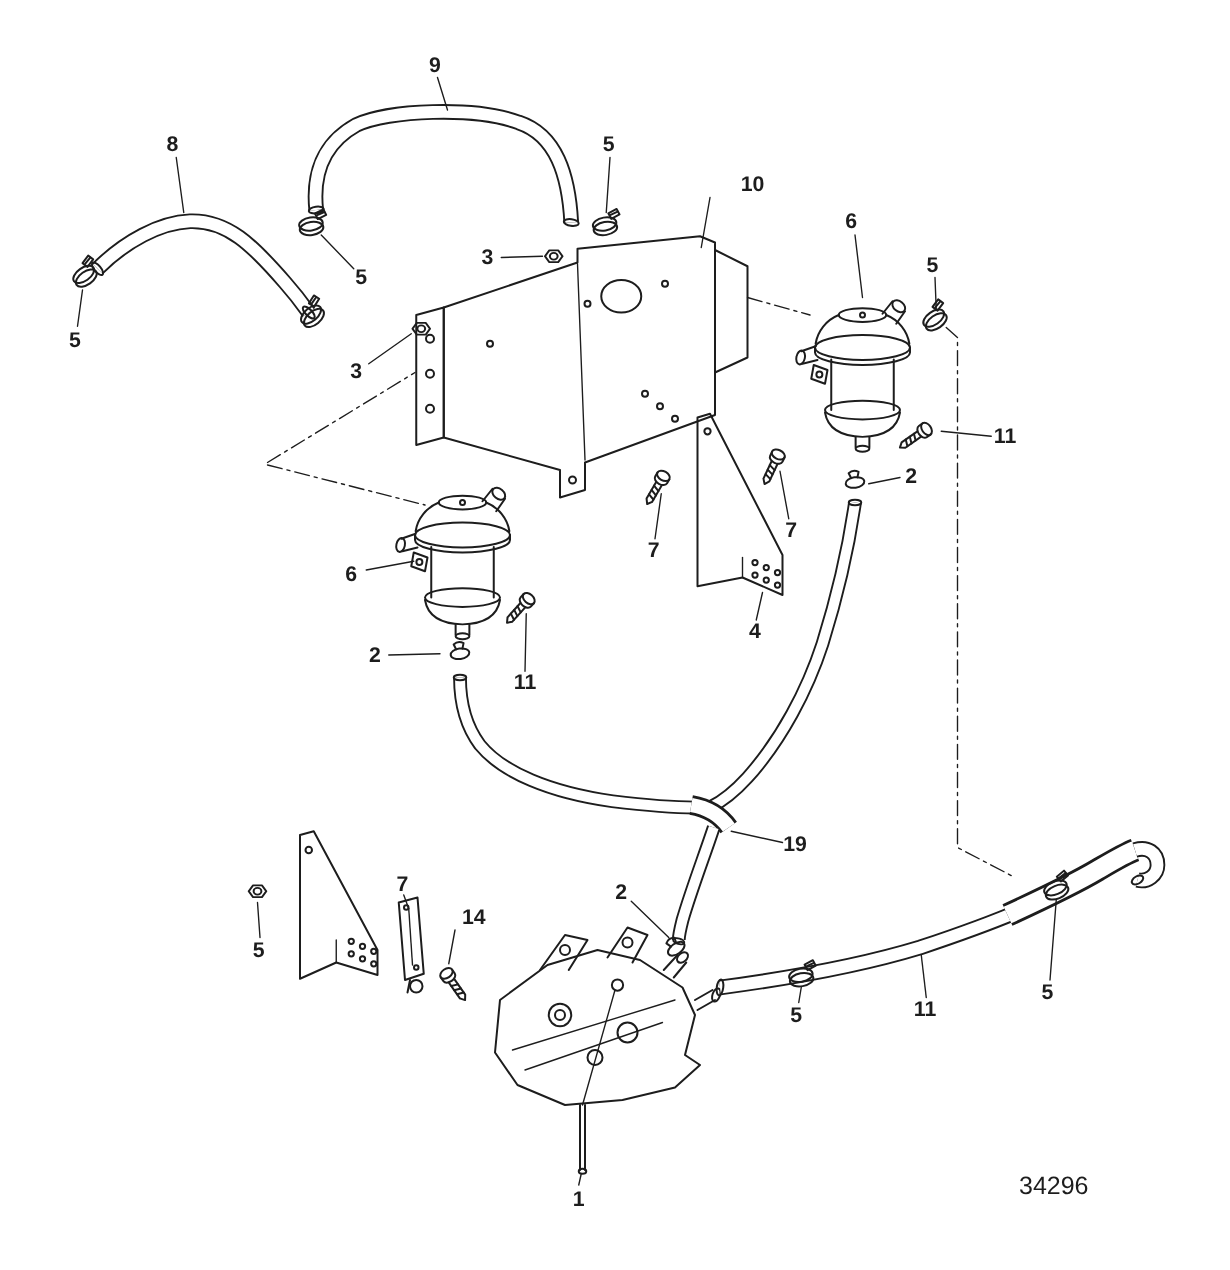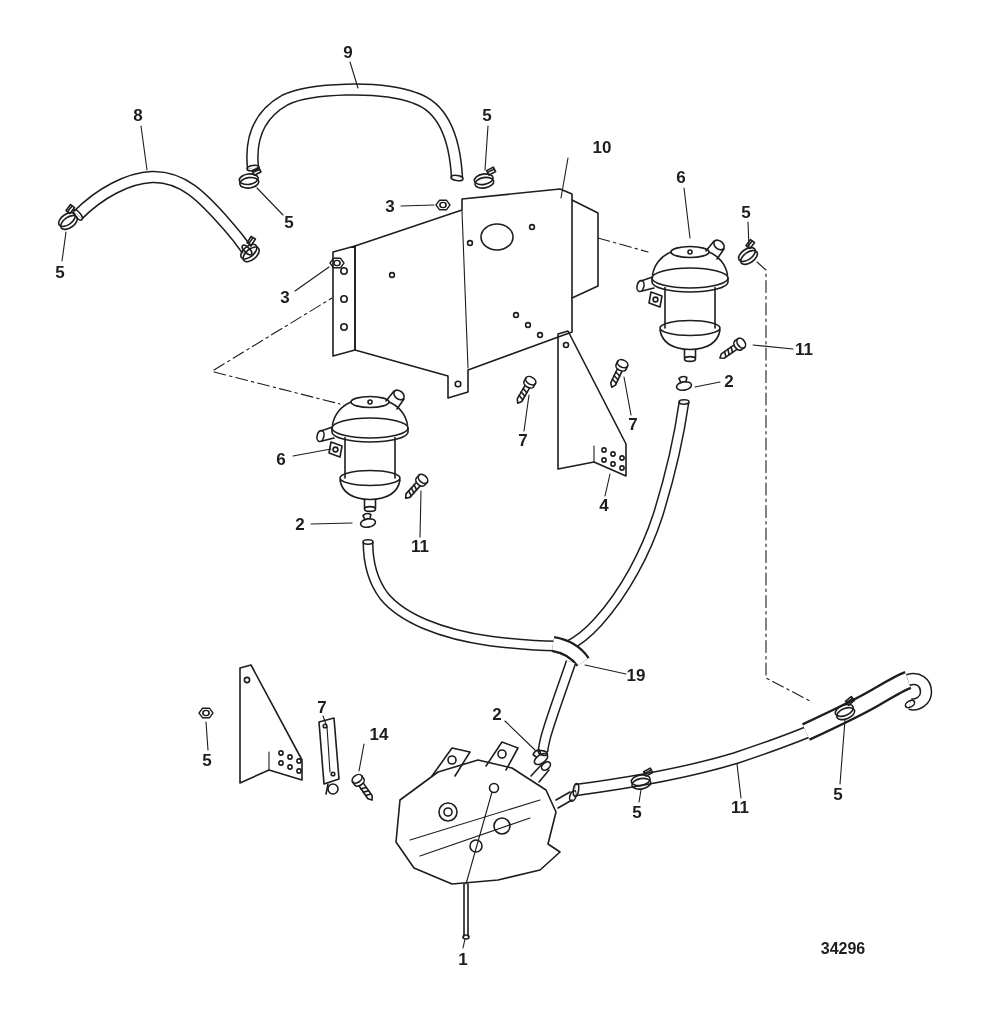--- a/index.html
+++ b/index.html
@@ -20,21 +20,21 @@
   .co{stroke-width:16;stroke-linecap:butt;}
   .ci{stroke-width:11.5;stroke:#fff;stroke-linecap:butt;}
   .so{stroke-width:19;stroke-linecap:butt;}
   .si{stroke-width:14.5;stroke:#fff;stroke-linecap:butt;}
   .callout{
     position:absolute;transform:translate(-50%,-50%);
     font-weight:700;font-size:17px;color:var(--line);line-height:1;white-space:nowrap;
   }
   .figure-number{
     position:absolute;transform:translate(-50%,-50%);
-    font-weight:700;font-size:16px;color:var(--line);line-height:1;
+    font-weight:400;font-size:20px;color:var(--line);line-height:1;
   }
 </style>
 </head>
 <body>
 
 <div class="stage">
 
 <svg width="984" height="1016" viewBox="0 0 984 1016">
   <defs>
     <g id="clamp">

